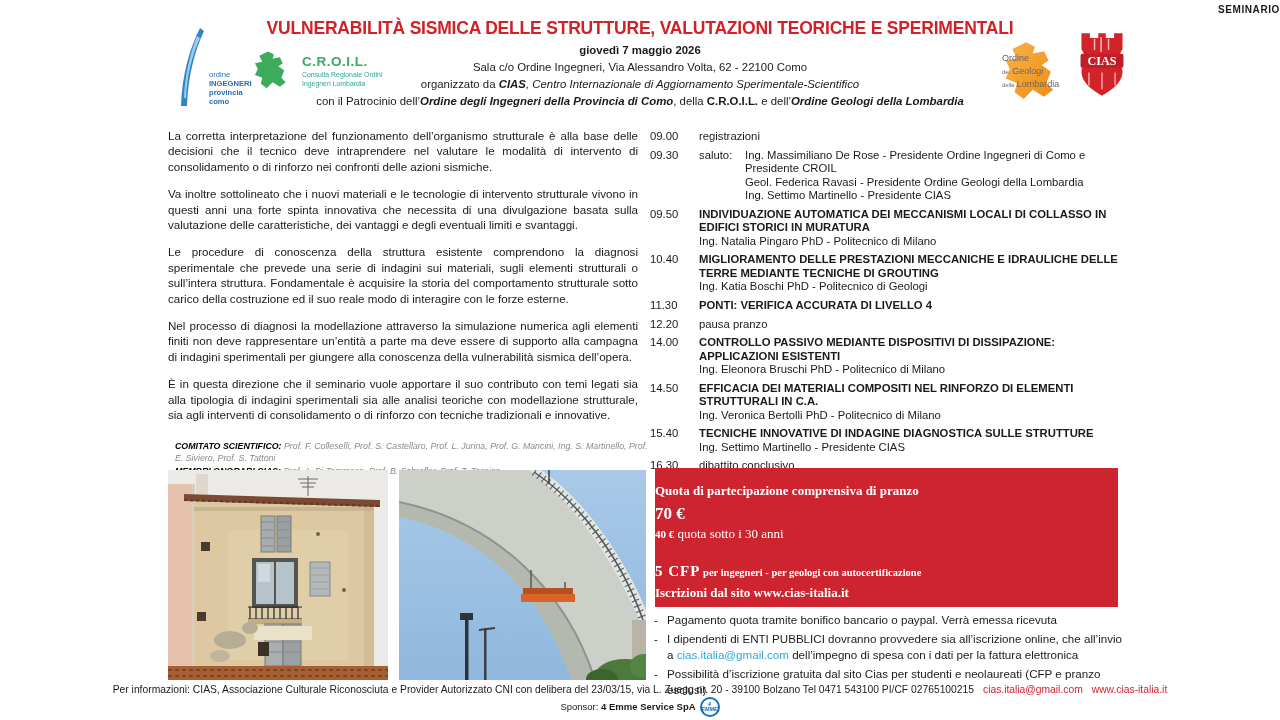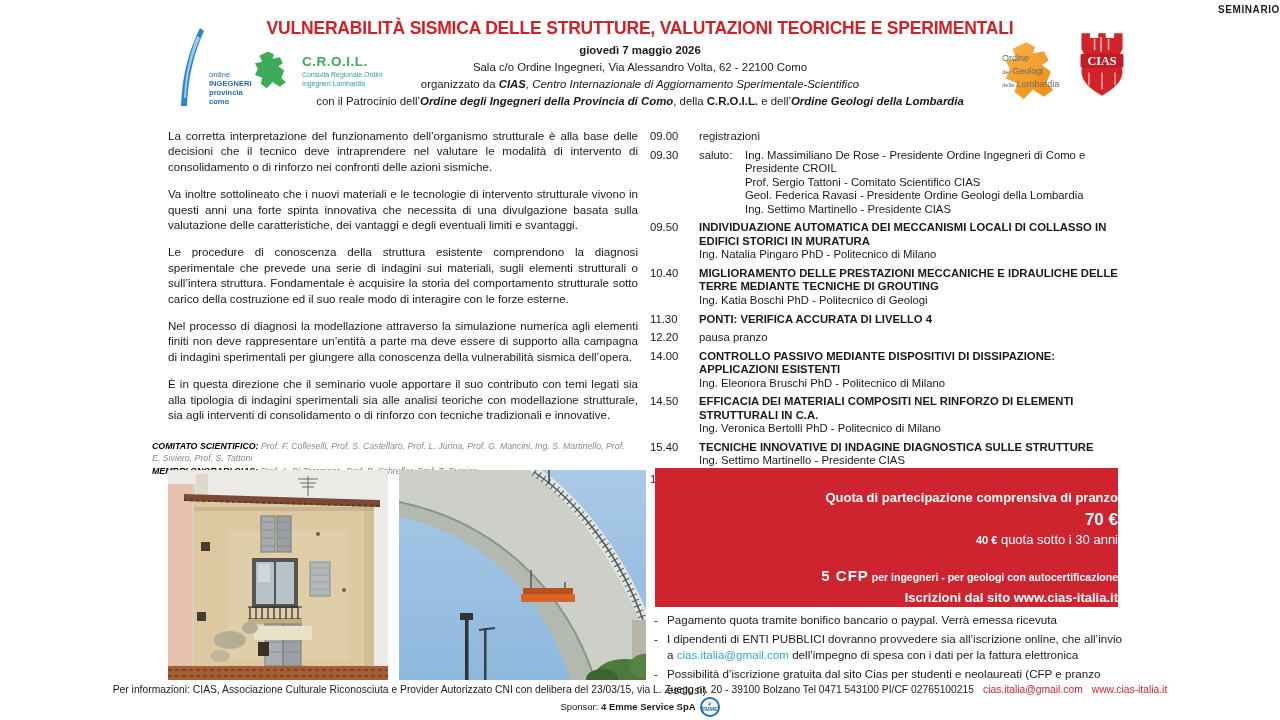--- a/index.html
+++ b/index.html
@@ -34,38 +34,38 @@
   .croil-sub{font-size:6.9px;color:var(--croilteal);line-height:1.25;margin-top:2px;}
   .logo-geo{position:absolute;left:998px;top:40px;width:74px;height:68px;}
   .logo-geo svg{position:absolute;left:0;top:0;}
   .geo-text{position:absolute;left:4px;top:12px;font-size:9px;color:#676767;line-height:1.45;}
   .geo-small{font-size:5.8px;}
   .logo-cias{position:absolute;left:1074px;top:26px;}
 
   
   .intro{position:absolute;left:168px;top:128px;width:478px;font-size:11.6px;line-height:1.33;text-align:justify;}
   .intro p{margin:0 8px 12px 0;}
-  .committee{position:absolute;left:152px;top:440px;width:478px;font-size:8.8px;font-style:italic;line-height:1.4;}
+  .committee{position:absolute;left:175px;top:440px;width:478px;font-size:8.8px;font-style:italic;line-height:1.4;}
   .comm-label{font-weight:bold;color:#000;}
   .comm-members{color:#8a8a8a;}
   .photos{position:absolute;left:168px;top:470px;width:478px;height:210px;display:flex;gap:11px;}
   .photos svg{display:block;}
 
   
   .schedule{position:absolute;left:650px;top:130px;width:474px;font-size:11.3px;line-height:1.2;}
   .sch-row{display:flex;margin-bottom:5px;}
   .sch-time{width:38px;flex:none;}
   .sch-body{flex:1;padding-left:11px;}
   .sch-title{font-weight:bold;}
   .sch-saluto{display:flex;}
   .sch-label{width:46px;flex:none;}
   .sch-speakers{flex:1;}
 
   
-  .fee-box{position:absolute;left:655px;top:468px;width:463px;height:139px;background:var(--boxred);color:#fff;text-align:right;padding-top:22px;}
+  .fee-box{position:absolute;left:655px;top:468px;width:463px;height:139px;background:var(--boxred);color:#fff;text-align:left;padding-top:15px;font-family:Liberation Serif, serif;}
   .fee-heading{font-size:13px;font-weight:bold;}
   .fee-price{font-size:17px;font-weight:bold;margin-top:5px;}
   .fee-price2{font-size:13px;margin-top:2px;}
   .fee-amt{font-size:11px;font-weight:bold;}
   .fee-cfp{margin-top:20px;font-weight:bold;}
   .cfp-big{font-size:15px;letter-spacing:1px;}
   .cfp-note{font-size:10.5px;}
   .fee-register{font-size:13px;font-weight:bold;margin-top:5px;}
 
   
@@ -285,21 +285,20 @@
       <div class="sch-body"><span class="sch-plain">registrazioni</span></div>
     </div>
 
     <div class="sch-row">
       <div class="sch-time">09.30</div>
       <div class="sch-body">
         <div class="sch-saluto">
           <div class="sch-label">saluto:</div>
           <div class="sch-speakers">
             <div class="sch-speaker">Ing. Massimiliano De Rose - Presidente Ordine Ingegneri di Como e Presidente CROIL</div>
-            <div class="sch-speaker">Prof. Sergio Tattoni - Comitato Scientifico CIAS</div>
             <div class="sch-speaker">Geol. Federica Ravasi - Presidente Ordine Geologi della Lombardia</div>
             <div class="sch-speaker">Ing. Settimo Martinello - Presidente CIAS</div>
           </div>
         </div>
       </div>
     </div>
 
     <div class="sch-row">
       <div class="sch-time">09.50</div>
       <div class="sch-body">

